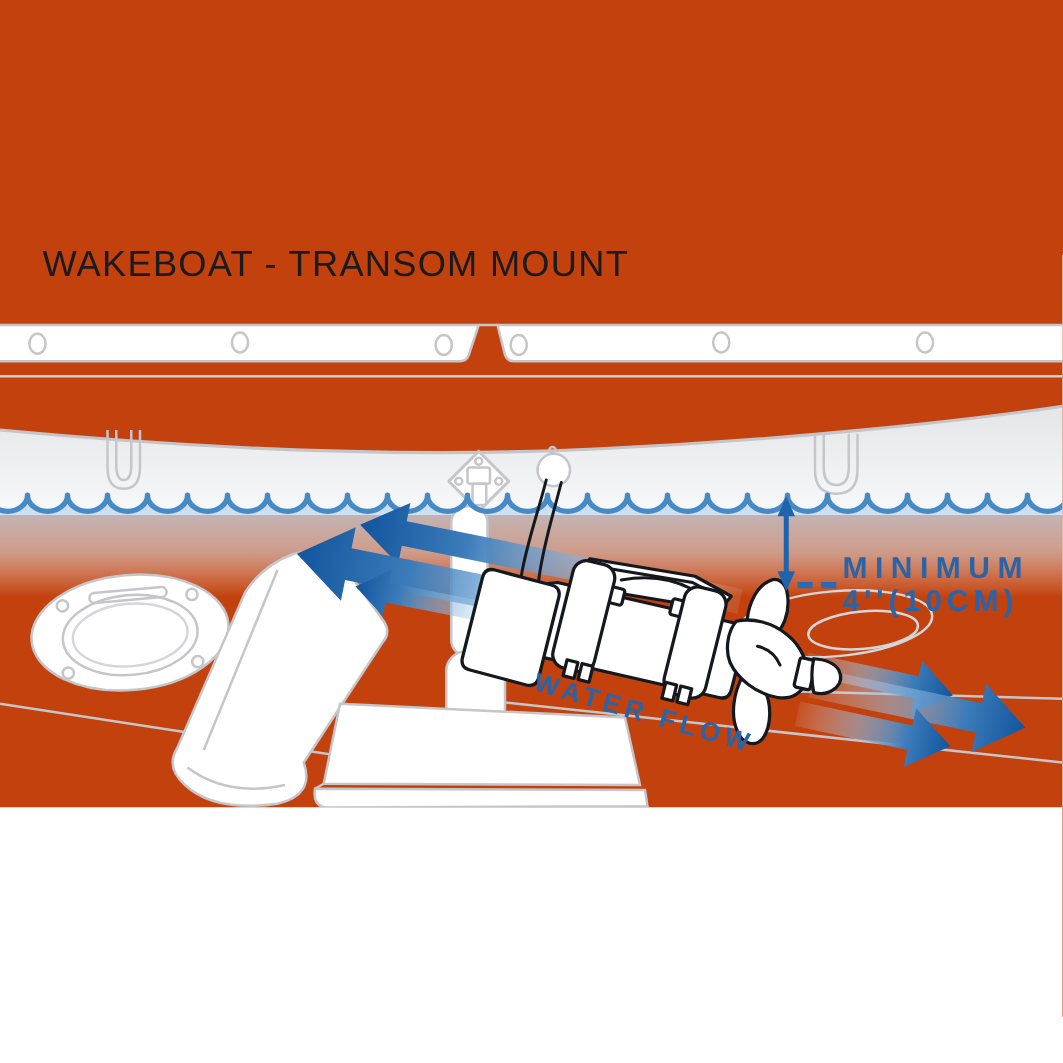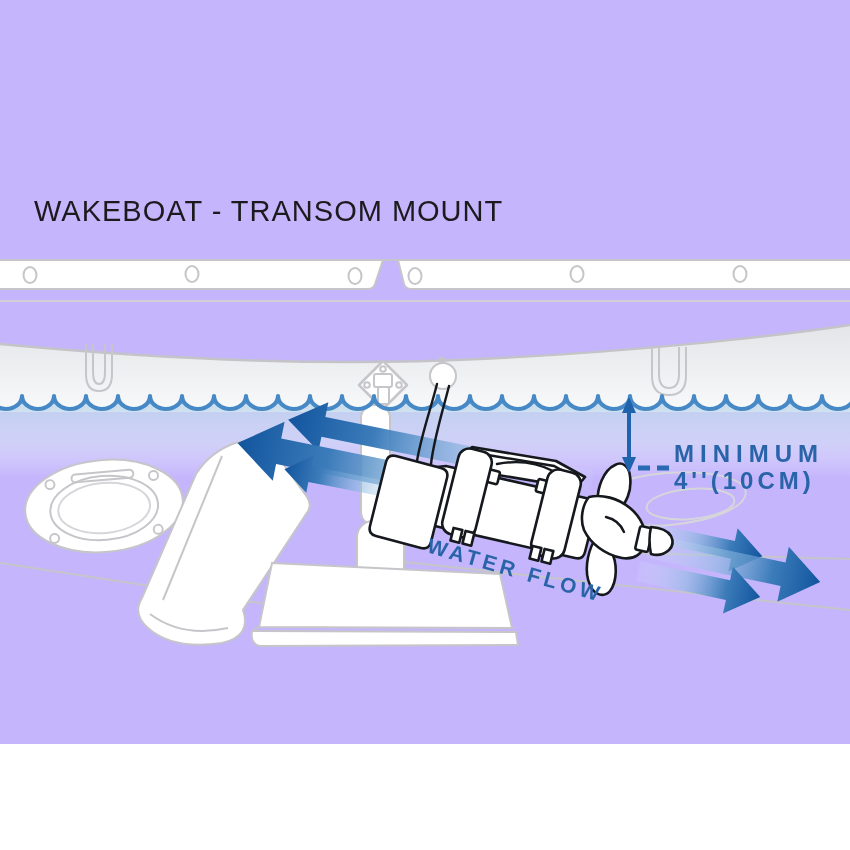--- a/index.html
+++ b/index.html
@@ -1,16 +1,16 @@
 <!DOCTYPE html>
 <html><head>
 <meta charset="utf-8">
 <style>
   html,body{margin:0;padding:0;background:#ffffff;}
-  .stage{position:relative;width:850px;height:744px;background:#c4b5fd;overflow:hidden;font-family:"Liberation Sans",sans-serif;}
+  .stage{position:relative;width:850px;height:646px;background:#c2410c;overflow:hidden;font-family:"Liberation Sans",sans-serif;}
   svg{display:block;}
   text{font-family:"Liberation Sans",sans-serif;}
   .title-text{font-size:29px;letter-spacing:1px;fill:#1b1b1d;}
   .label-blue{font-size:24px;letter-spacing:6px;font-weight:bold;}
   .label-blue2{font-size:24px;letter-spacing:4px;font-weight:bold;}
   .waterflow{font-size:21px;letter-spacing:4px;font-weight:bold;}
   .gray{stroke:#c6c6ca;stroke-width:2;fill:none;}
   .grayf{stroke:#c6c6ca;stroke-width:2;fill:#ffffff;}
   .fgray{stroke:#d6d6da;stroke-width:2;fill:none;}
   .ink{stroke:#15181d;stroke-width:2.6;fill:#ffffff;stroke-linejoin:round;}

